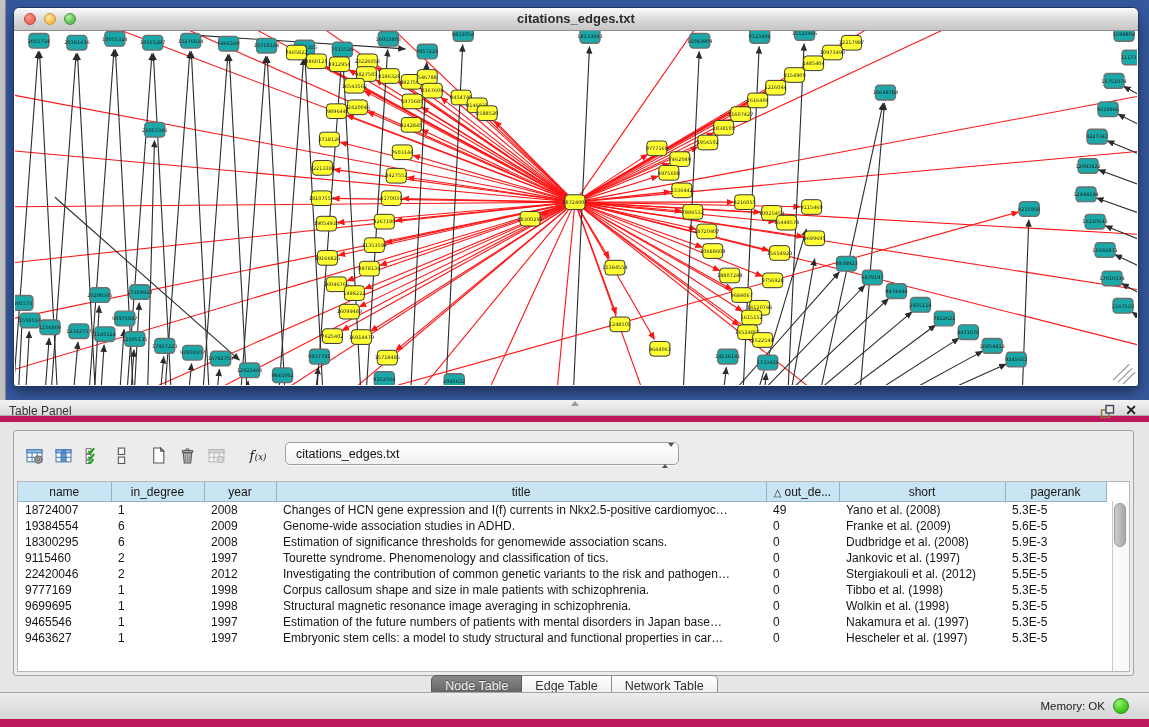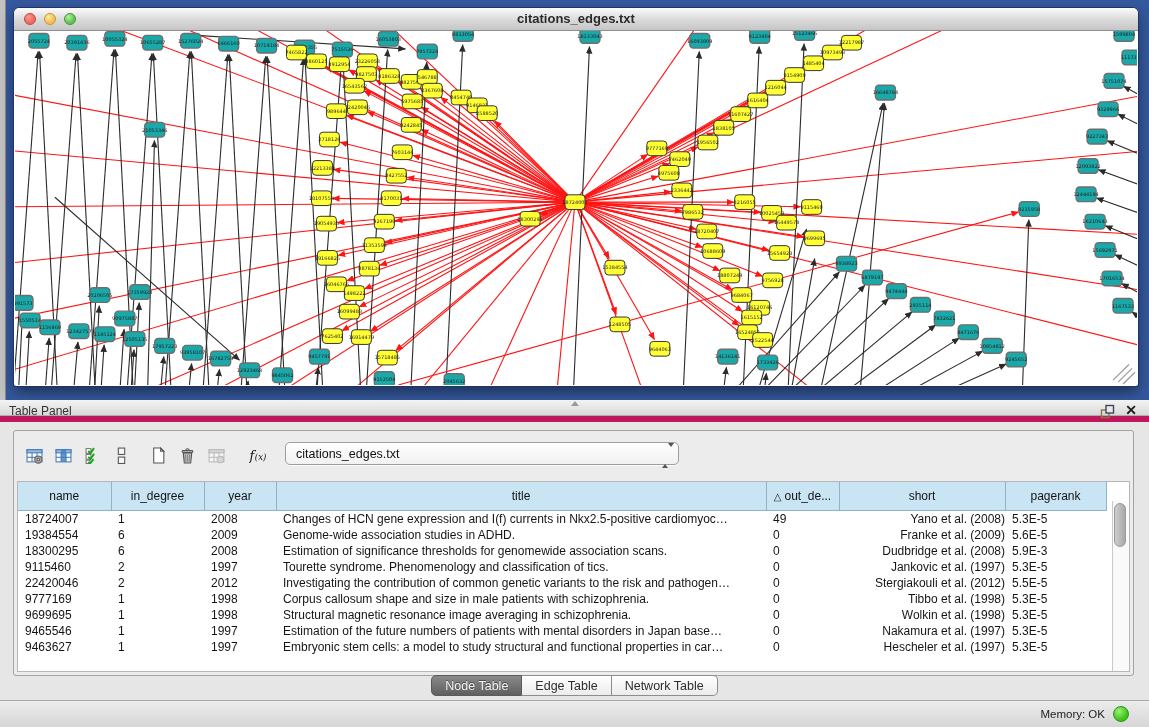--- a/index.html
+++ b/index.html
@@ -35,40 +35,40 @@
   .tb-btn svg{display:block;}
   .combo{position:absolute;left:271px;top:11px;width:394px;height:23px;box-sizing:border-box;
     border:1px solid #9e9e9e;border-radius:5px;background:linear-gradient(#ffffff,#f1f1f1);
     box-shadow:0 1px 0 rgba(255,255,255,.8);}
   .combo-text{position:absolute;left:10px;top:4px;font-size:12.5px;color:#111;}
   .stepper{position:absolute;right:9px;top:4px;width:7px;}
   .stepper .up{width:0;height:0;margin:0 auto 2px;border-left:3.5px solid transparent;border-right:3.5px solid transparent;border-bottom:4.5px solid #555;}
   .stepper .dn{width:0;height:0;margin:0 auto;border-left:3.5px solid transparent;border-right:3.5px solid transparent;border-top:4.5px solid #555;}
   .tablewrap{position:absolute;left:3px;right:3px;top:50px;bottom:3px;background:#fff;border:1px solid #b7b7b7;box-sizing:border-box;overflow:hidden;}
   table.grid{border-collapse:collapse;table-layout:fixed;width:1088px;font-size:12px;color:#151515;}
-  table.grid th{height:28px;background:#C9E4F2;border-right:1px solid #8FB4C9;border-bottom:1px solid #8FB4C9;
+  table.grid th{height:19px;background:#C9E4F2;border-right:1px solid #8FB4C9;border-bottom:1px solid #8FB4C9;
     font-weight:normal;text-align:center;padding:0 2px;overflow:hidden;white-space:nowrap;}
   table.grid td{height:16px;padding:0 0 0 7px;overflow:hidden;white-space:nowrap;border:none;}
-  td.c-short{text-align:right;padding:0;}
+  td.c-short{text-align:left;padding:0;}
   td.c-pagerank{padding-left:18px;margin-left:31px;}
   td.c-title{padding-left:6px;}
   .sort-tri{display:inline-block;margin-right:3px;font-size:10px;color:#222;}
   .vscroll{position:absolute;right:0;top:19px;bottom:0;width:16px;background:#FAFAFA;border-left:1px solid #c9c9c9;}
   .vthumb{position:absolute;left:1px;top:2px;width:12px;height:44px;border-radius:7px;
     background:linear-gradient(90deg,#cdcdcd,#a8a8a8);border:1px solid #9a9a9a;box-sizing:border-box;}
   
   .tabs{position:absolute;left:0;right:0;top:253px;text-align:center;}
   .tabseg{display:inline-flex;}
   .tab{height:21px;line-height:21px;padding:0 13px;font-size:12.5px;color:#2e2e2e;
     background:linear-gradient(#ffffff,#ececec);border:1px solid #8d8d8d;border-left:none;box-sizing:border-box;}
   .tab:first-child{border-left:1px solid #8d8d8d;border-radius:5px 0 0 5px;}
   .tab:last-child{border-radius:0 5px 5px 0;}
   .tab.active{background:linear-gradient(#8a8a8a,#5f5f5f);color:#f3f3f3;text-shadow:0 -1px 0 rgba(0,0,0,.4);border-color:#5a5a5a;}
   
-  .statusbar{position:absolute;left:0;bottom:0;width:1149px;height:27px;
+  .statusbar{position:absolute;left:0;bottom:8px;width:1149px;height:27px;
     background:linear-gradient(#ececec,#d6d6d6);border-top:1px solid #a8a8a8;box-sizing:border-box;}
   .mem-label{position:absolute;right:44px;top:7px;font-size:11.5px;color:#222;}
   .mem-dot{position:absolute;right:20px;top:5px;width:16px;height:16px;border-radius:50%;
     background:radial-gradient(circle at 35% 30%,#9af07a,#3ec514 65%);border:1px solid #2f8f1f;box-sizing:border-box;}
 </style>
 </head>
 <body>
 
 <div class="screen">
 

